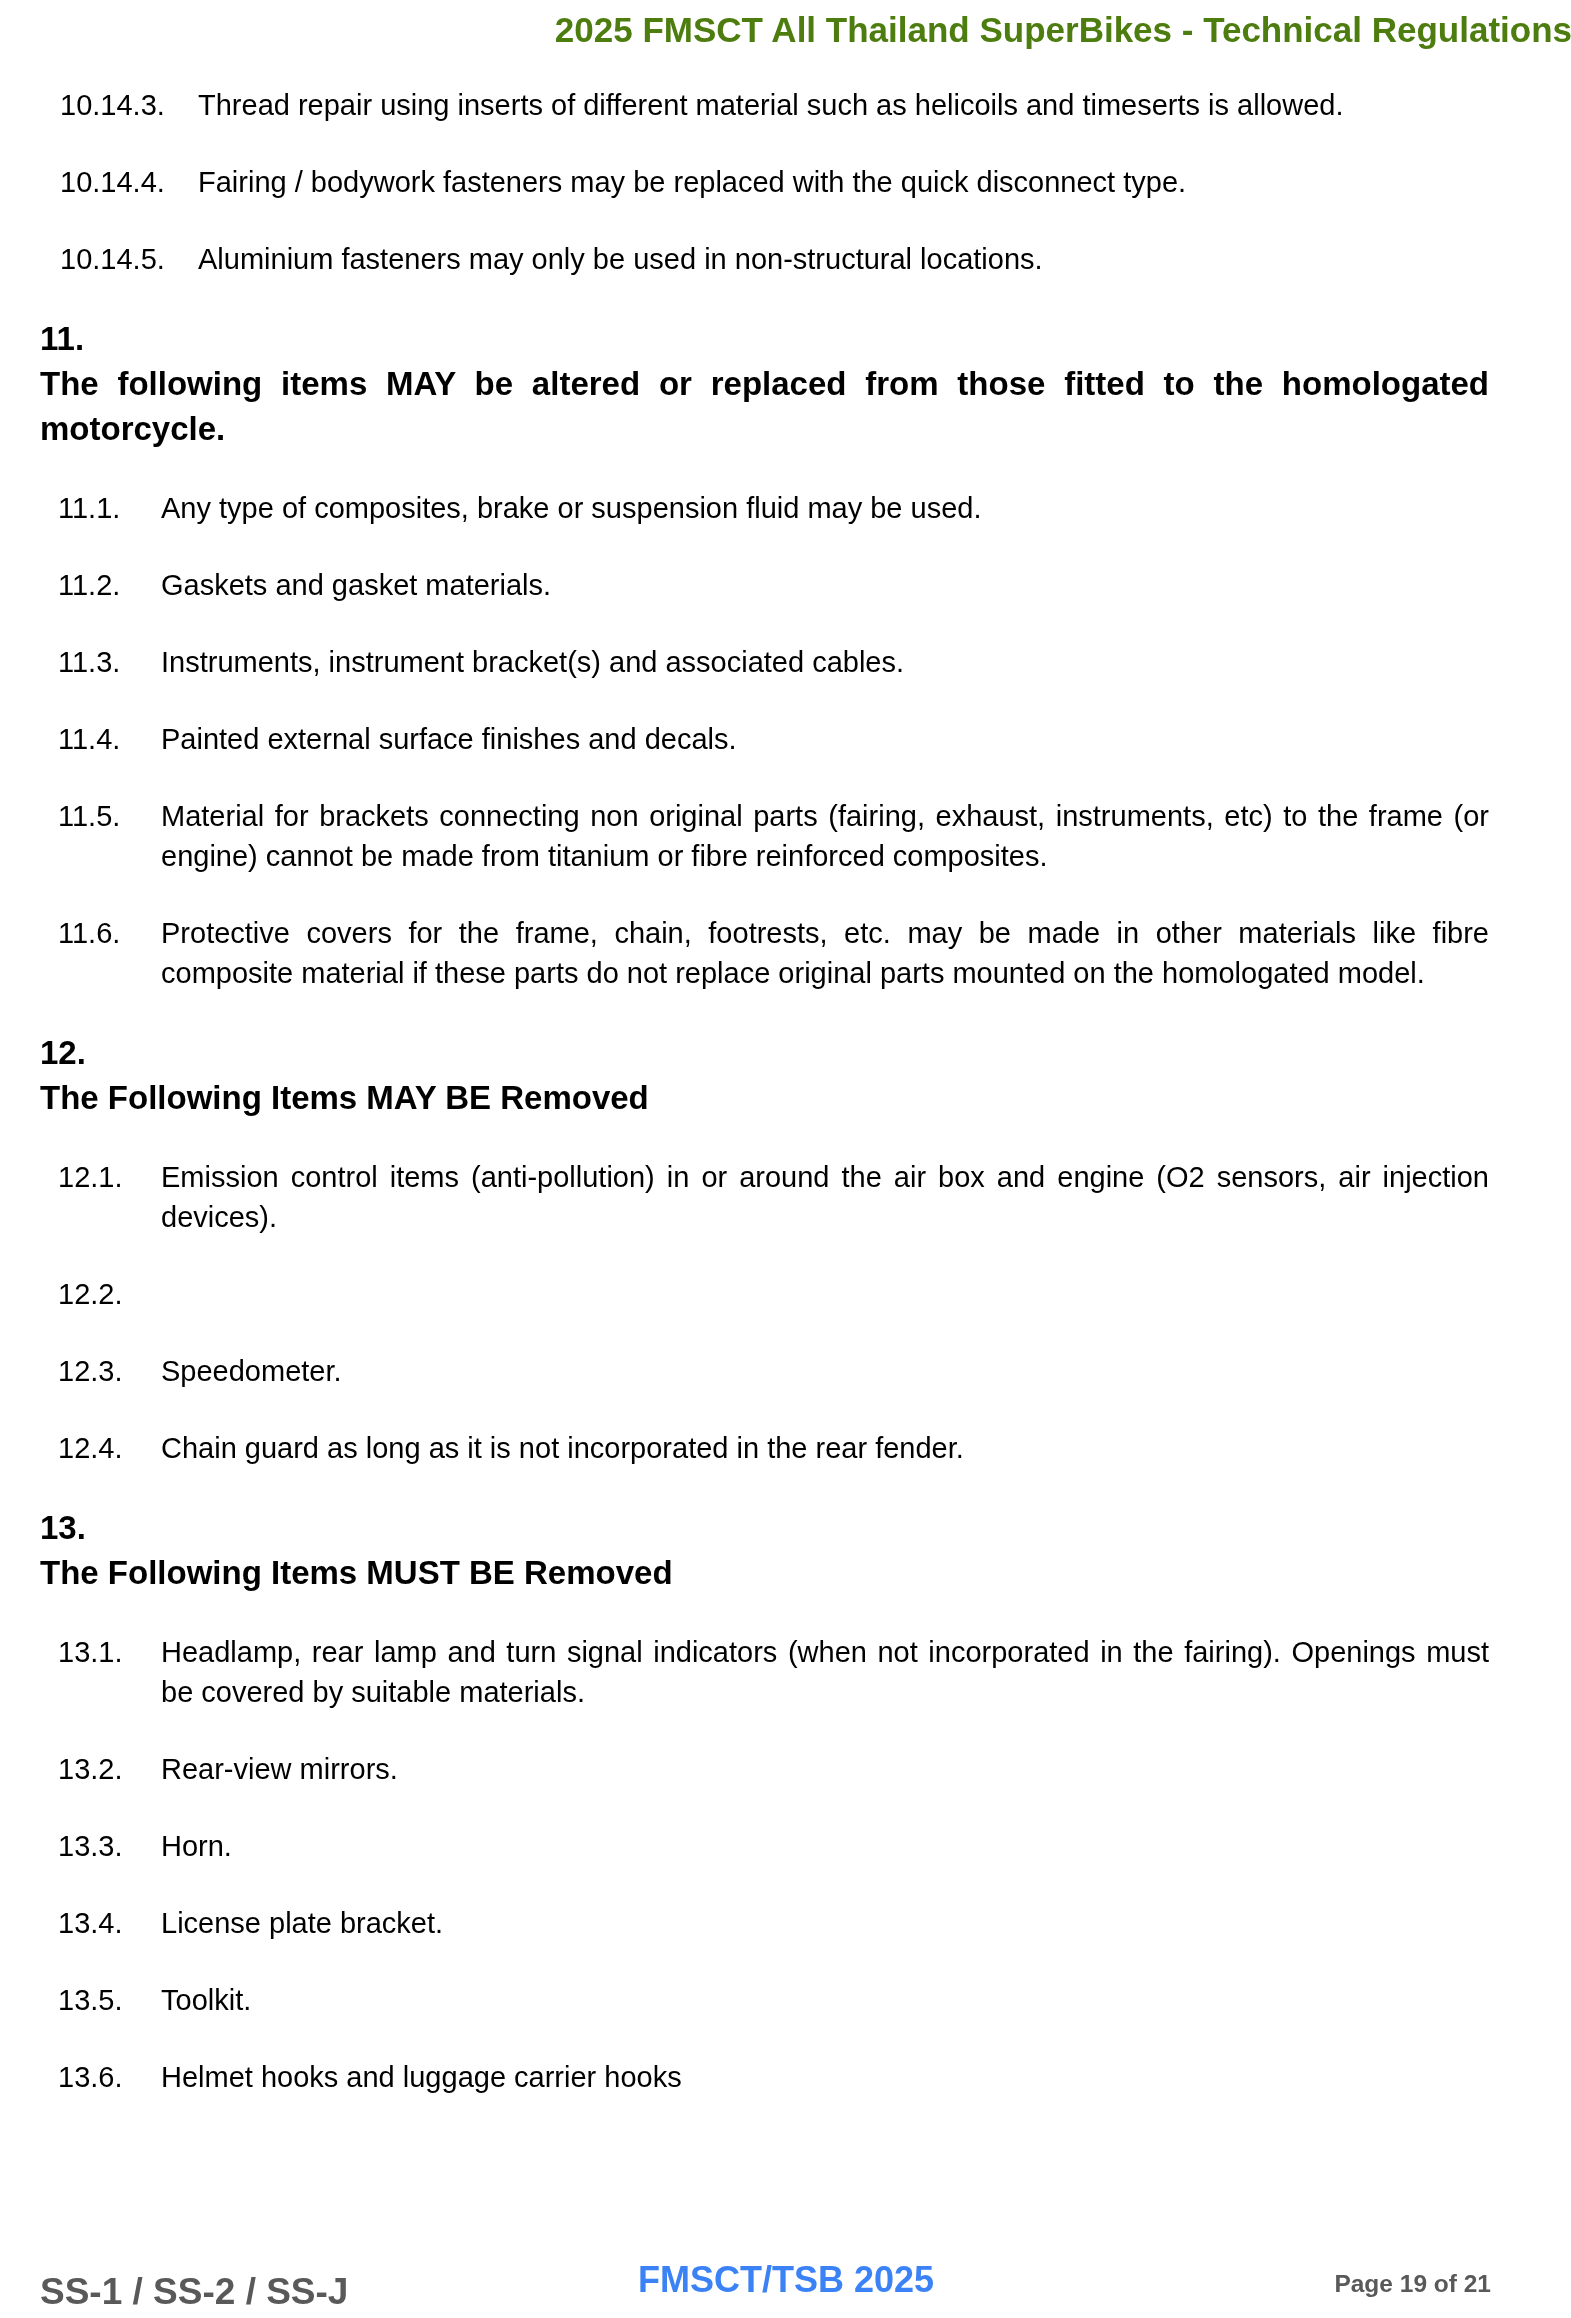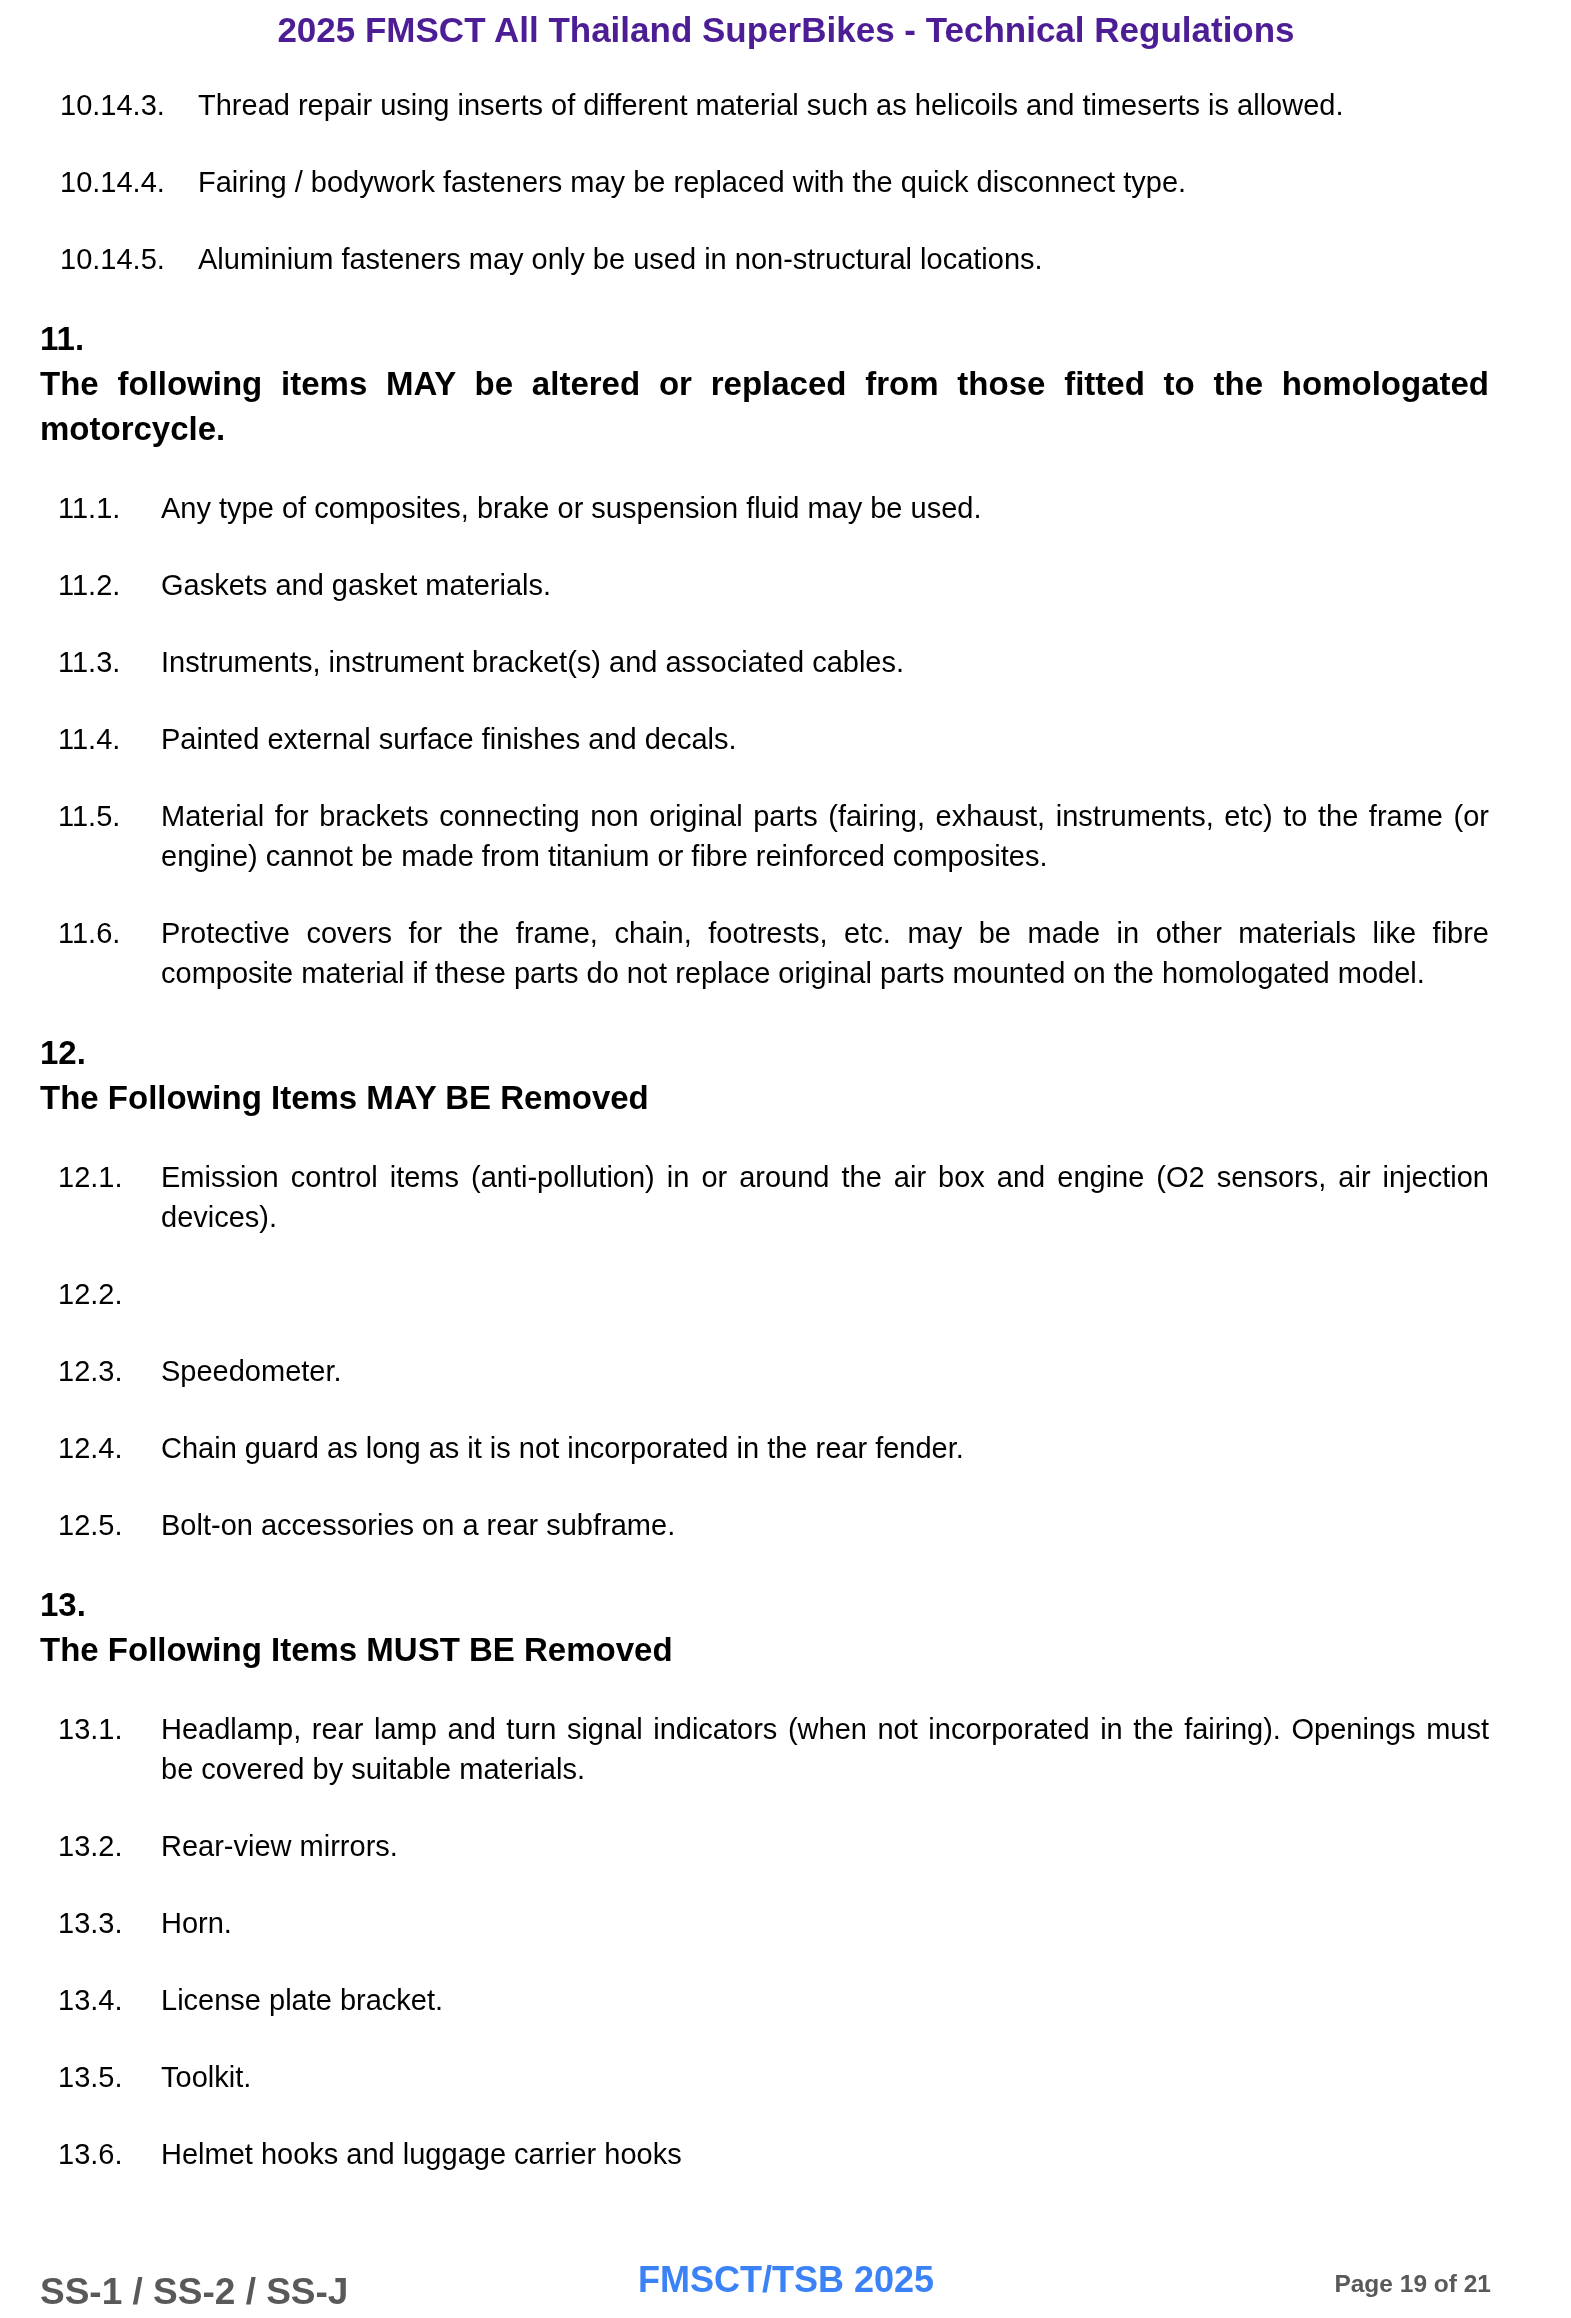--- a/index.html
+++ b/index.html
@@ -11,24 +11,24 @@
     position: relative;
     width: 1572px;
     height: 2319px;
     background: #ffffff;
     font-family: "Liberation Sans", sans-serif;
     color: #000000;
     overflow: hidden;
   }
   .doc-header {
     padding-top: 10px;
-    text-align: center;
+    text-align: right;
     font-size: 35px;
     font-weight: bold;
-    color: #4c1d95;
+    color: #4d7c0f;
     letter-spacing: 0px;
   }
   .content {
     margin-top: 35px;
     padding-right: 83px;
     font-size: 29px;
     line-height: 40px;
   }
   .block {
     display: flex;
@@ -159,24 +159,20 @@
     <div class="block lvl2">
       <span class="num">12.3.</span>
       <div class="txt">Speedometer.</div>
     </div>
 
     <div class="block lvl2">
       <span class="num">12.4.</span>
       <div class="txt">Chain guard as long as it is not incorporated in the rear fender.</div>
     </div>
 
-    <div class="block lvl2">
-      <span class="num">12.5.</span>
-      <div class="txt">Bolt-on accessories on a rear subframe.</div>
-    </div>
 
     <div class="block heading">
       <span class="num">13.</span>
       <div class="txt">The Following Items MUST BE Removed</div>
     </div>
 
     <div class="block lvl2">
       <span class="num">13.1.</span>
       <div class="txt">Headlamp, rear lamp and turn signal indicators (when not incorporated in the fairing). Openings must be covered by suitable materials.</div>
     </div>

